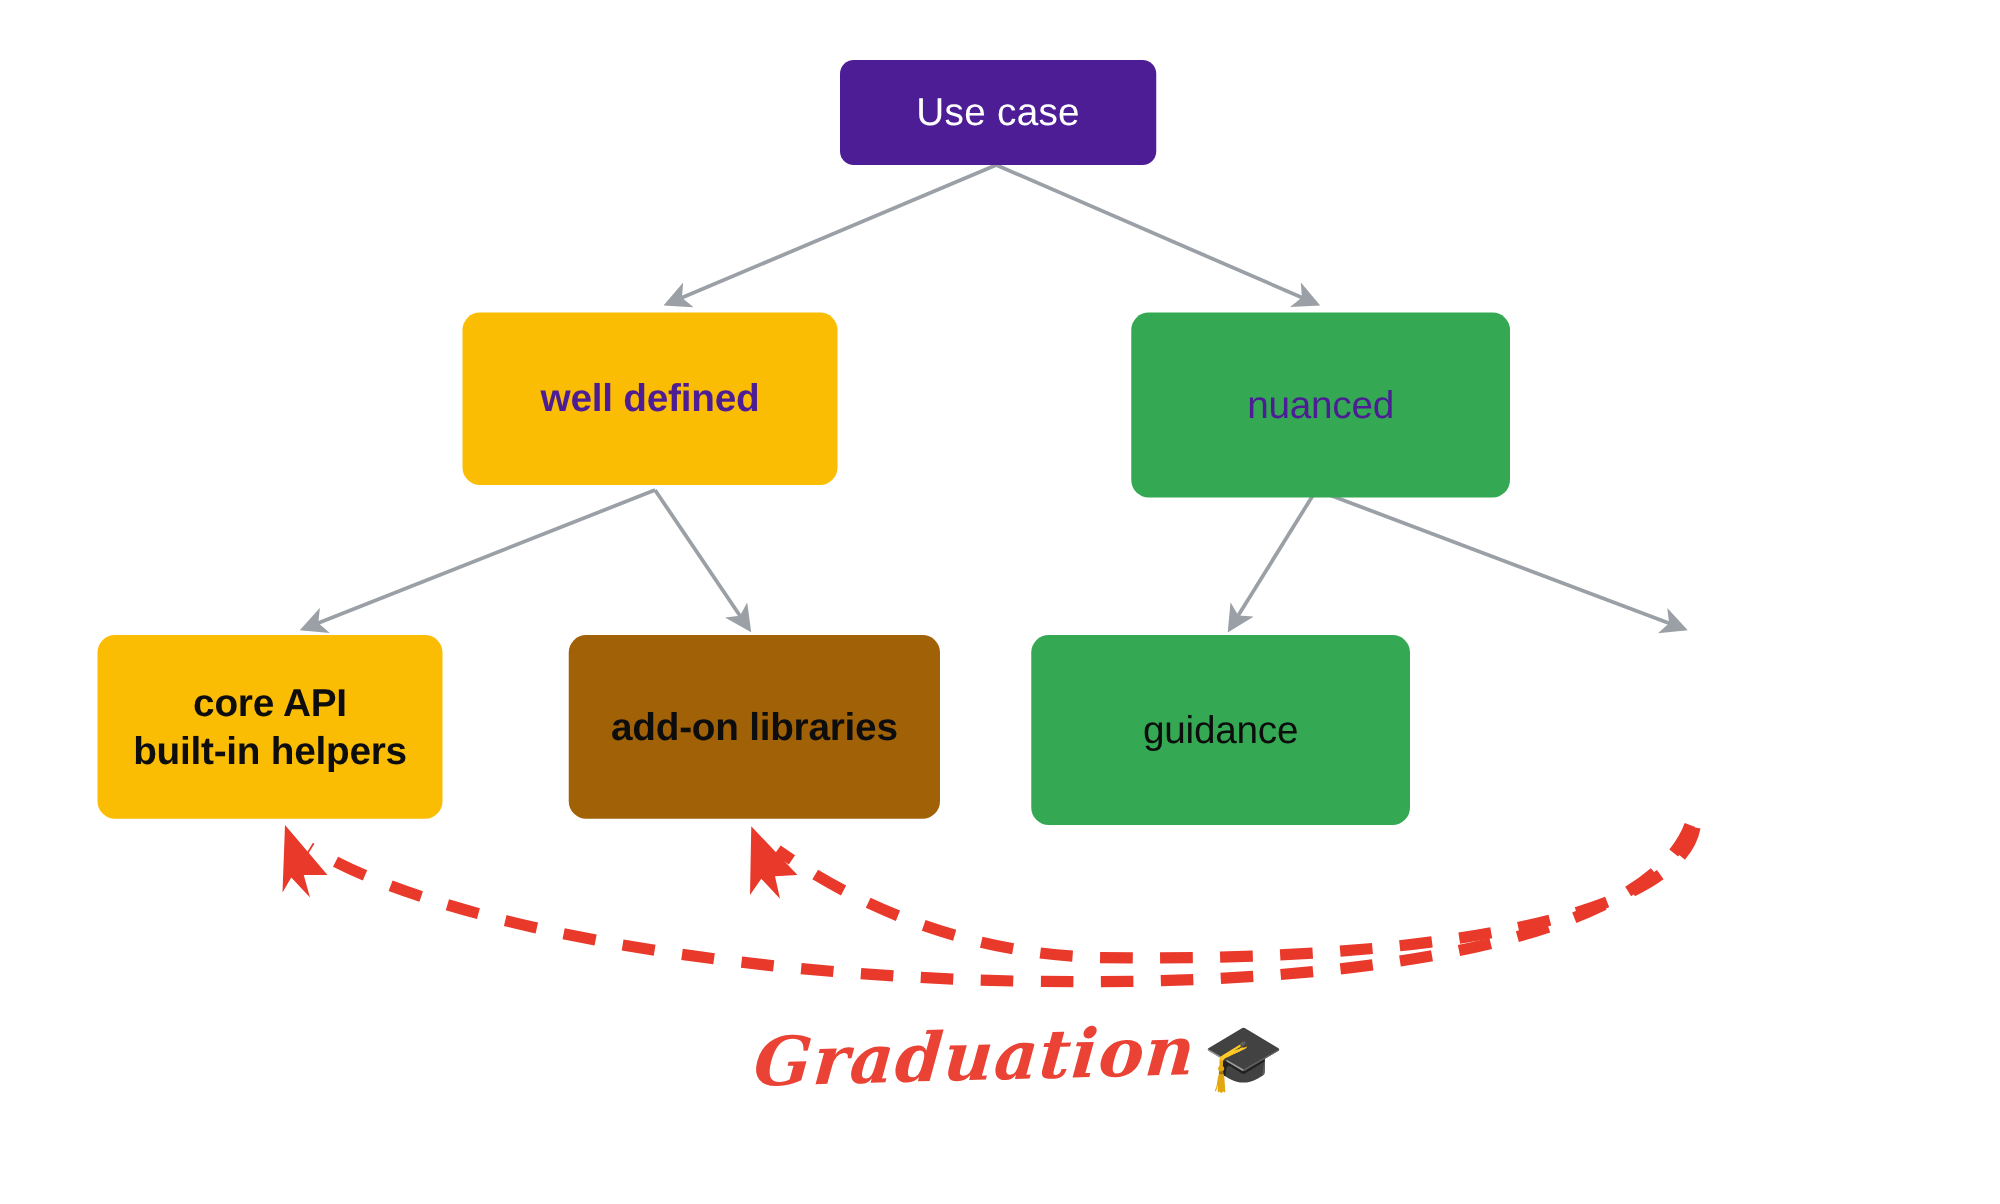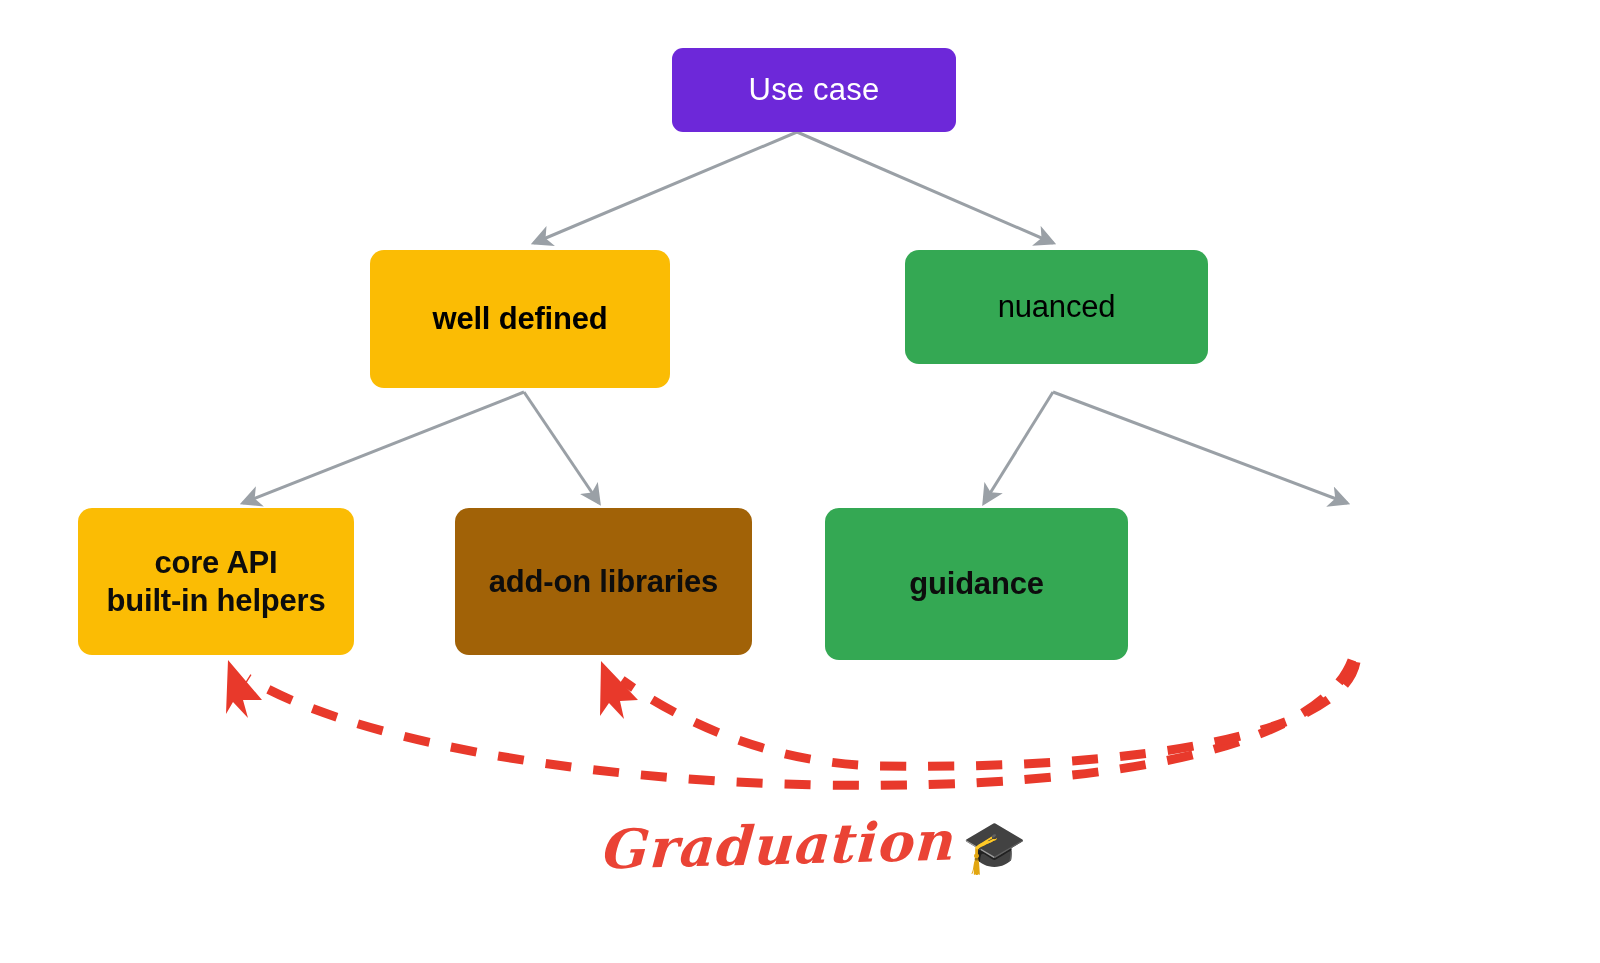--- a/index.html
+++ b/index.html
@@ -38,36 +38,36 @@
     z-index: 3;
   }
   .node-root {
     border-radius: 11px;
     color: #ffffff;
     font-size: 31px;
     font-weight: 400;
     letter-spacing: 0.2px;
   }
   .node-mid {
-    color: #000000;
+    color: #4c1d95;
     font-size: 31px;
     font-weight: 700;
     letter-spacing: -0.2px;
   }
   .node-mid.plain {
     font-weight: 400;
   }
   .node-leaf {
     color: #0d0d0d;
     font-size: 31px;
     font-weight: 700;
     letter-spacing: -0.2px;
   }
   .node-leaf.plain {
-    font-weight: 700;
+    font-weight: 400;
   }
   .node-label {
     display: block;
     white-space: pre-line;
     padding: 0 10px;
   }
   #graduation {
     position: absolute;
     display: flex;
     align-items: center;
@@ -126,29 +126,29 @@
     <g>
       <path d="M 1352 660 C 1320 745, 1120 790, 820 785 C 560 780, 340 735, 248 678" fill="none" stroke="#E8392B" stroke-width="9" stroke-dasharray="26 22" stroke-linecap="butt"></path>
       <path d="M 228 660 L 262 700 L 243 700 L 248 718 L 233 702 L 226 714 Z" fill="#E8392B"></path>
     </g>
     <g>
       <path d="M 1356 662 C 1342 735, 1140 770, 880 766 C 790 764, 700 735, 622 680" fill="none" stroke="#E8392B" stroke-width="9" stroke-dasharray="26 22" stroke-linecap="butt"></path>
       <path d="M 601 661 L 638 700 L 620 701 L 624 719 L 609 703 L 600 716 Z" fill="#E8392B"></path>
     </g>
   </svg>
 
-  <div class="node node-root" style="left:672px; top:48px; width:284px; height:84px; background:#6d28d9;">
+  <div class="node node-root" style="left:672px; top:48px; width:253px; height:84px; background:#4c1d95;">
     <span class="node-label">Use case</span>
   </div>
 
   <div class="node node-mid" style="left:370px; top:250px; width:300px; height:138px; background:#FBBC04;">
     <span class="node-label">well defined</span>
   </div>
 
-  <div class="node node-mid plain" style="left:905px; top:250px; width:303px; height:114px; background:#34A853;">
+  <div class="node node-mid plain" style="left:905px; top:250px; width:303px; height:148px; background:#34A853;">
     <span class="node-label">nuanced</span>
   </div>
 
   <div class="node node-leaf" style="left:78px; top:508px; width:276px; height:147px; background:#FBBC04;">
     <span class="node-label">core API
 built-in helpers</span>
   </div>
 
   <div class="node node-leaf" style="left:455px; top:508px; width:297px; height:147px; background:#a16207;">
     <span class="node-label">add-on libraries</span>

